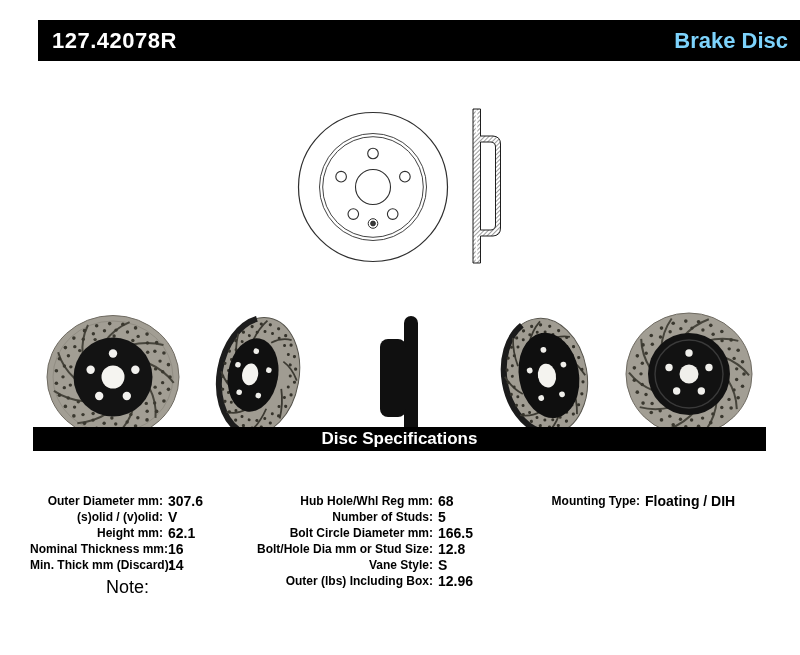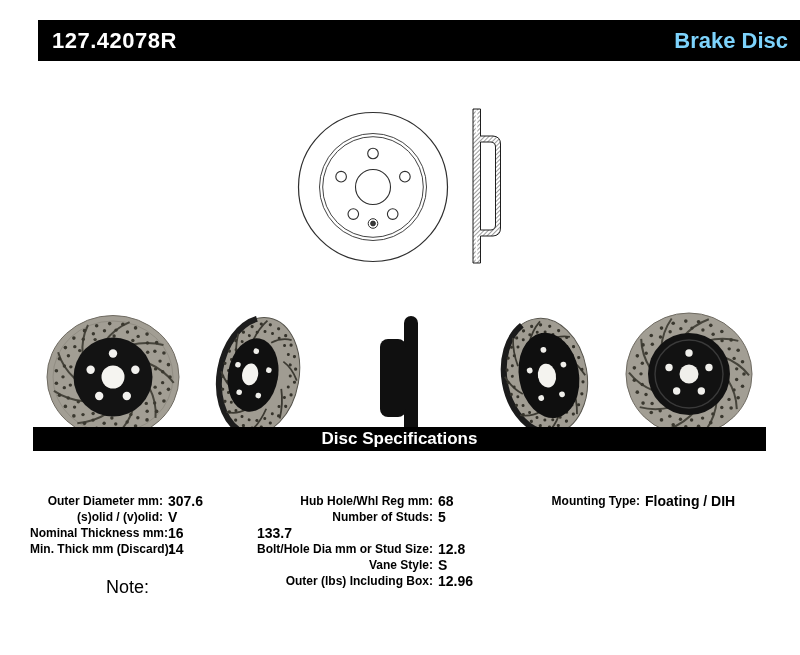--- a/index.html
+++ b/index.html
@@ -421,40 +421,45 @@
   <div class="spec-col col-left">
     <div class="spec-row">
       <span class="lbl">Outer Diameter mm:</span>
       <span class="val">307.6</span>
     </div>
     <div class="spec-row">
       <span class="lbl">(s)olid / (v)olid:</span>
       <span class="val">V</span>
     </div>
     <div class="spec-row">
+      <span class="lbl">Height mm:</span>
+      <span class="val">62.1</span>
+    </div>
+    <div class="spec-row">
       <span class="lbl">Nominal Thickness mm:</span>
       <span class="val">16</span>
     </div>
     <div class="spec-row">
       <span class="lbl">Min. Thick mm (Discard):</span>
       <span class="val">14</span>
     </div>
   </div>
 
   <div class="spec-col col-mid">
     <div class="spec-row">
       <span class="lbl">Hub Hole/Whl Reg mm:</span>
       <span class="val">68</span>
     </div>
     <div class="spec-row">
       <span class="lbl">Number of Studs:</span>
       <span class="val">5</span>
     </div>
     <div class="spec-row">
-      <span class="val">133.7</span>
+      <span class="lbl">Bolt Circle Diameter mm:</span>
+      <span class="val">166.5</span>
     </div>
     <div class="spec-row">
       <span class="lbl">Bolt/Hole Dia mm or Stud Size:</span>
       <span class="val">12.8</span>
     </div>
     <div class="spec-row">
       <span class="lbl">Vane Style:</span>
       <span class="val">S</span>
     </div>
     <div class="spec-row">

